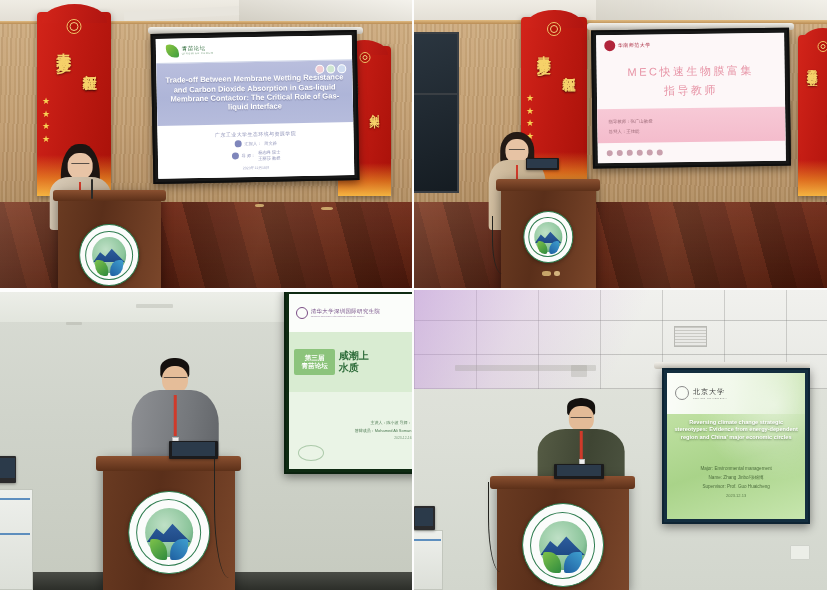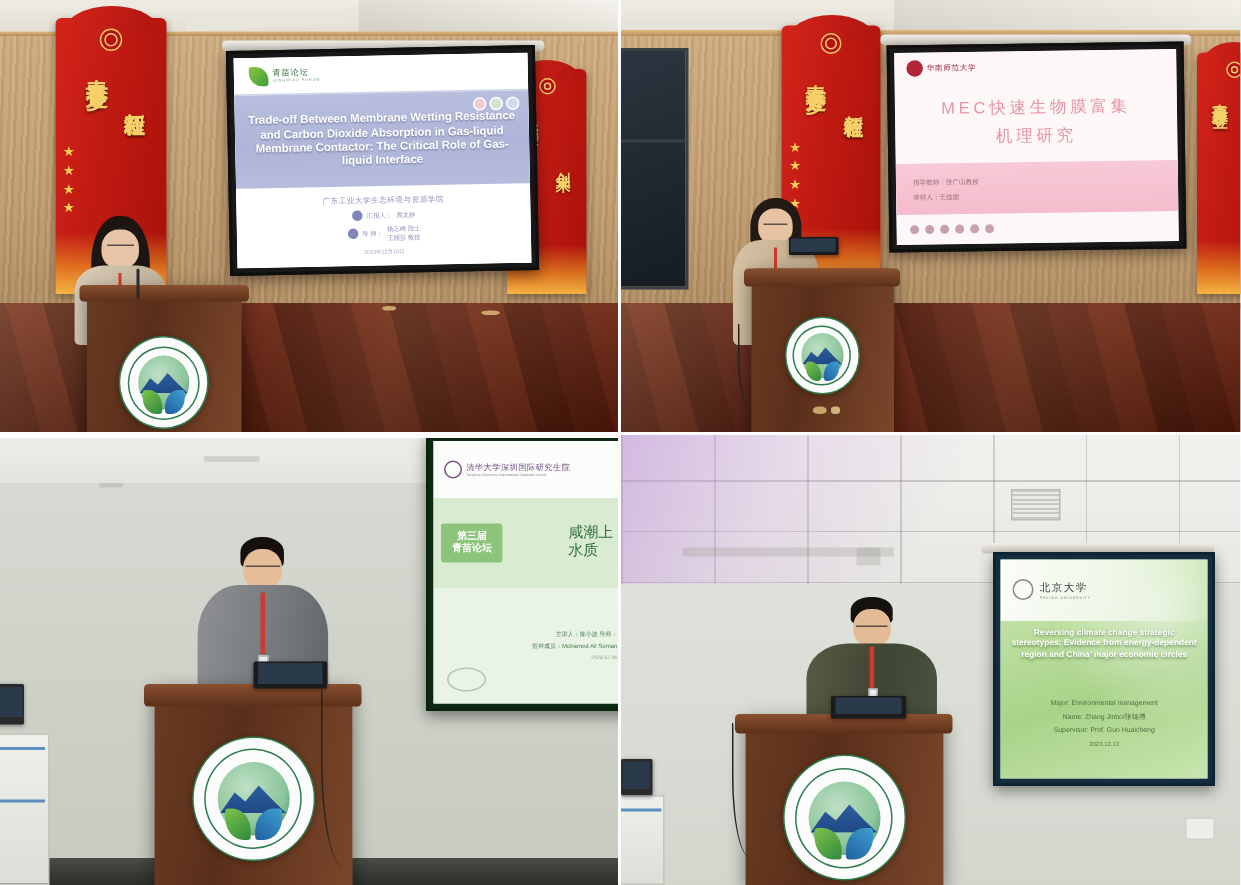--- a/index.html
+++ b/index.html
@@ -136,21 +136,21 @@
   .slide3{ position:absolute; inset:0; background:#f2f8f1; display:flex; flex-direction:column; }
   .s3-head{ flex:0 0 22%; display:flex; align-items:center; gap:3px; padding-left:5%;
     background:#fbfdfa; }
   .s3-seal{ width:12px; height:12px; border-radius:50%; border:1.3px solid #7b4e86; }
   .s3-logotext{ font-size:5.4px; color:#6e4580; letter-spacing:.4px; }
   .s3-logosub{ font-size:2.4px; color:#9b82a6; }
   .s3-mid{ flex:0 0 34%; background:#d9ecd2; display:flex; align-items:center; gap:4px;
     padding:0 4%; }
   .s3-chip{ background:#8cc47c; color:#fff; font-size:6.6px; font-weight:bold;
     line-height:1.25; text-align:center; padding:5px 7px; border-radius:2px; }
-  .s3-bigtxt{ color:#2f6d3b; font-size:10px; font-weight:normal; line-height:1.2;margin-left:40px; }
+  .s3-bigtxt{ color:#2f6d3b; font-size:10px; font-weight:bold; line-height:1.2; }
   .s3-low{ flex:1; background:#eaf4e6; position:relative; display:flex;
     flex-direction:column; align-items:flex-end; justify-content:center; gap:3px; padding-right:6%; }
   .s3-line{ font-size:4px; color:#4d7a52; }
   .s3-date{ font-size:3.4px; color:#7a9b7d; }
   .s3-wm{ position:absolute; left:7%; bottom:10%; width:26px; height:16px;
     border-radius:50%; border:1.2px solid rgba(110,160,110,.5); }
 
   
   .slide4{ position:absolute; inset:0; overflow:hidden;
     background:
@@ -351,21 +351,21 @@
       <div class="screen-roller" style="left:42%;top:8%;width:50%;"></div>
       <div class="screen-frame" style="left:43%;top:10%;width:48%;height:48%;transform:rotate(-0.8deg);">
         <div class="screen">
           <div class="slide2">
             <div class="s2-head">
               <div class="s2-seal"></div>
               <div class="s2-logotext">华南师范大学</div>
             </div>
             <div class="s2-title-wrap">
               <div class="s2-title">MEC快速生物膜富集</div>
-              <div class="s2-title2">机理研究</div>
+              <div class="s2-title2">指导教师</div>
             </div>
             <div class="s2-pinkband">
               <div class="s2-meta">指导教师：张广山教授</div>
               <div class="s2-meta">答辩人：王佳能</div>
             </div>
             <div class="s2-foot">
               <span class="s2-ic"></span>
               <span class="s2-ic"></span>
               <span class="s2-ic"></span>
               <span class="s2-ic"></span>

